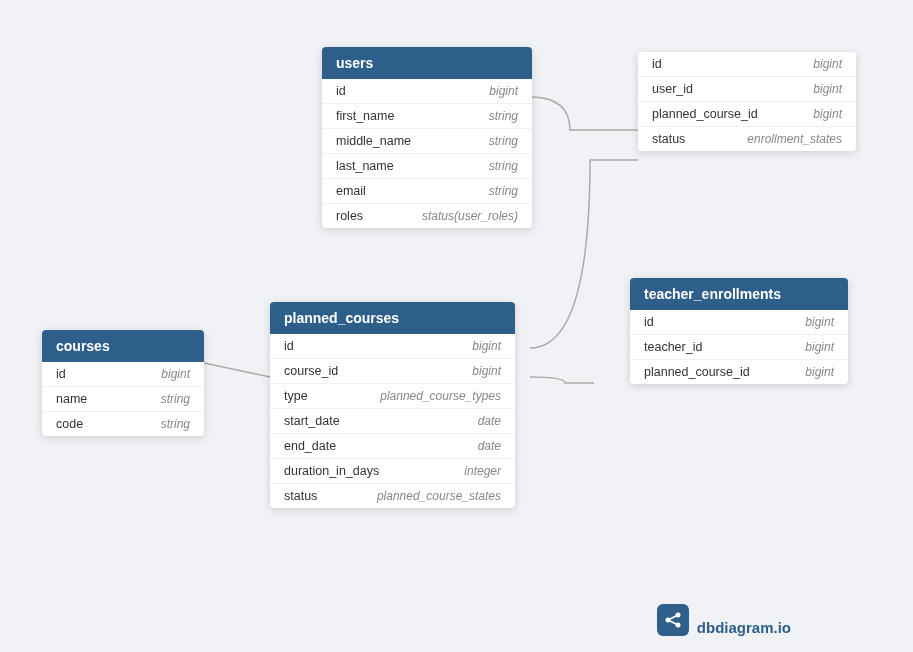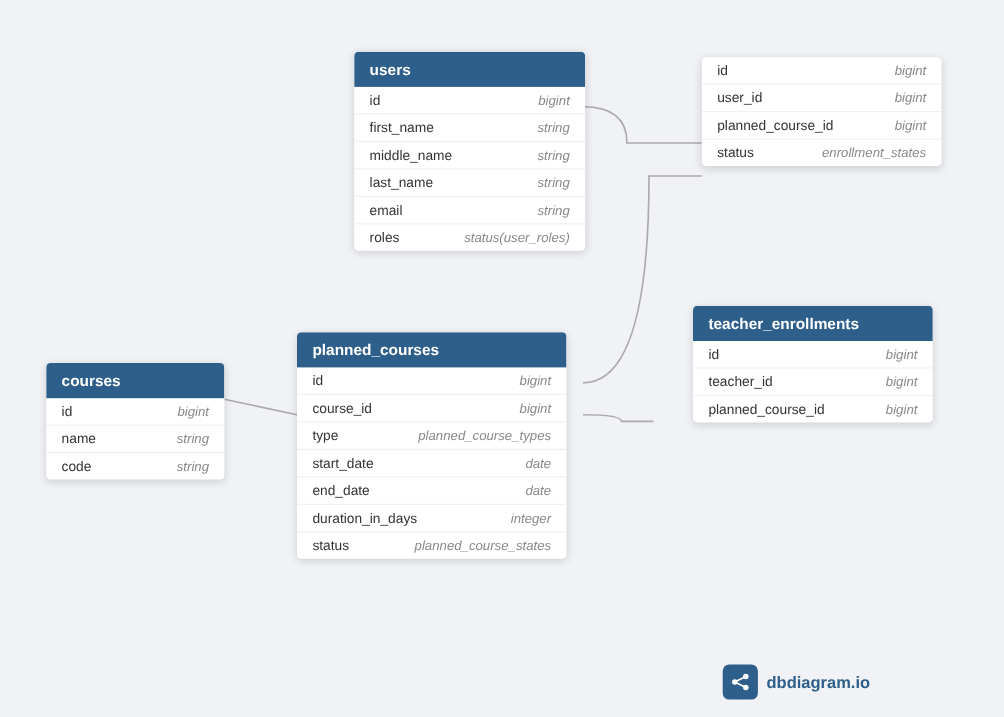--- a/index.html
+++ b/index.html
@@ -51,21 +51,21 @@
       height: 652px;
       pointer-events: none;
     }
 
     
     .brand-badge {
       position: absolute;
       bottom: 16px;
       right: 20px;
       display: flex;
-      align-items: center;
+      align-items: flex-end;
       gap: 8px;
     }
     .brand-icon {
       width: 32px;
       height: 32px;
       background: #2d5f8a;
       border-radius: 6px;
       display: flex;
       align-items: center;
       justify-content: center;

